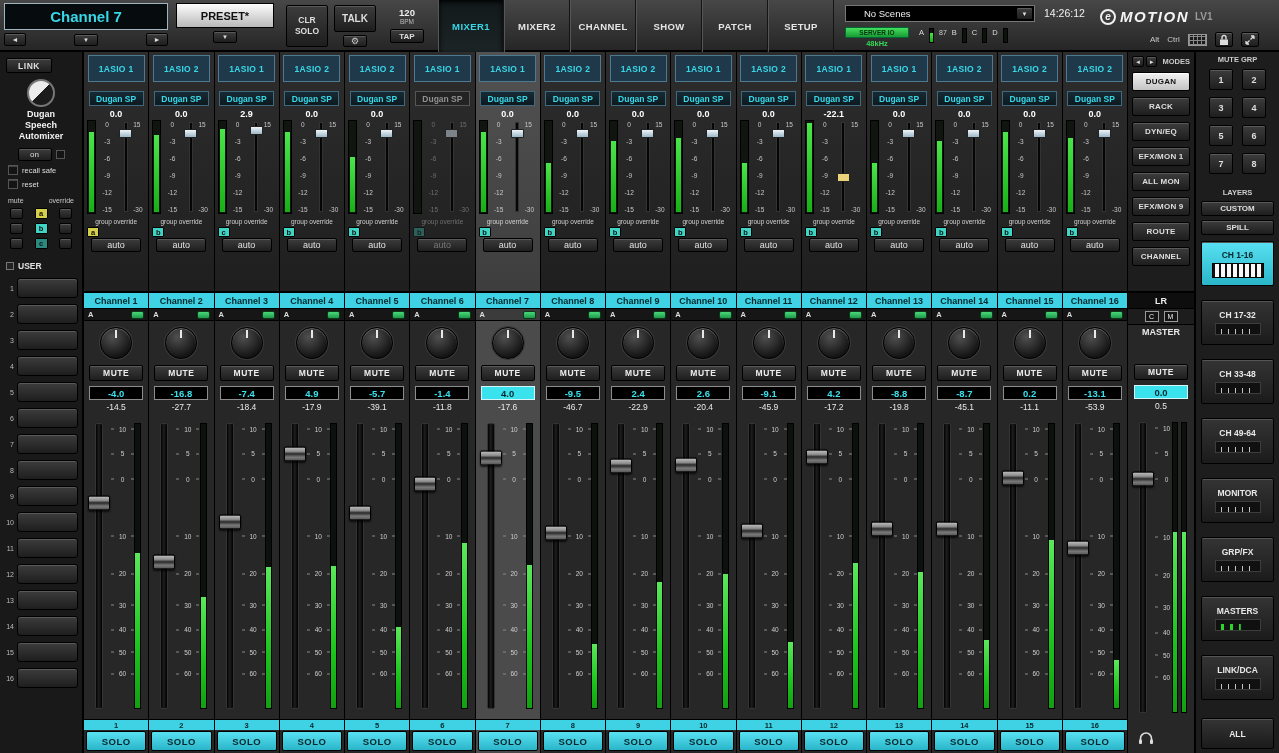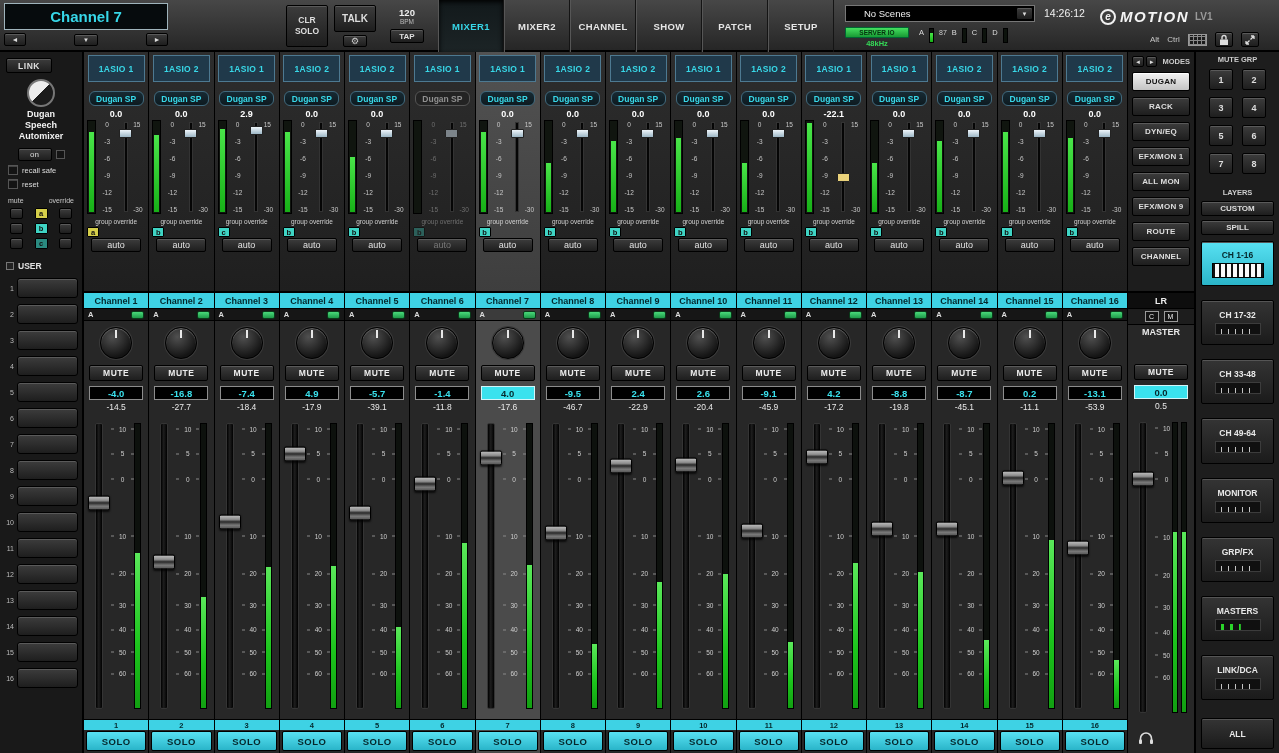--- a/index.html
+++ b/index.html
@@ -70,21 +70,21 @@
 .user-hdr .uh-lbl{font-size:8.5px;font-weight:bold;color:#e0e0e0;}
 #user-slots{flex:1;display:flex;flex-direction:column;padding:2px 4px 4px 2px;}
 .user-row{display:flex;align-items:center;gap:3px;height:26px;}
 .user-num{width:12px;text-align:right;font-size:7px;color:#bbb;}
 .user-btn{flex:1;height:20px;border-radius:3px;}
 
 #dugan-row{left:84px;top:52px;width:1044px;height:239px;display:flex;background:#0a0a0a;}
 .dugan-cell{flex:1;display:flex;flex-direction:column;align-items:center;background:linear-gradient(180deg,#2d2d2d,#1f1f1f);border-right:1px solid #000;padding-top:3px;}
 .dugan-cell.sel{background:linear-gradient(180deg,#525252,#3e3e3e);}
 .input-label{width:57px;height:27px;background:#20394a;border:1px solid #4d7991;color:#38d8e8;font-size:8.5px;font-weight:bold;display:flex;align-items:center;justify-content:center;letter-spacing:.3px;}
-.dugan-sp{width:55px;height:15px;margin-top:9px;background:linear-gradient(180deg,#172a33,#0d1a20);border:1px solid #40697d;color:#38d8e8;font-size:8.5px;font-weight:bold;display:flex;align-items:center;justify-content:center;border-radius:6px;}
+.dugan-sp{width:55px;height:15px;margin-top:9px;background:linear-gradient(180deg,#172a33,#0d1a20);border:1px solid #40697d;color:#38d8e8;font-size:8.5px;font-weight:bold;display:flex;align-items:center;justify-content:center;border-radius:0;}
 .dugan-cell.off .dugan-sp{color:#909090;border-color:#555;background:#232323;}
 .dugan-val{height:13px;margin-top:1px;font-size:9px;font-weight:bold;color:#fff;display:flex;align-items:center;}
 .dugan-meter-block{display:flex;height:94px;width:60px;}
 .dm-slot{width:9px;height:100%;background:#10150f;border:1px solid #000;position:relative;margin-left:1px;}
 .dm-fill{position:absolute;bottom:1px;left:1px;right:1px;background:linear-gradient(180deg,#49e549,#17b017);}
 .dm-scale{flex:1;display:flex;flex-direction:column;justify-content:space-between;align-items:center;font-size:6.5px;color:#c8c8c8;padding:1px 0;}
 .dm-slider{width:15px;position:relative;}
 .dm-track{position:absolute;left:50%;transform:translateX(-50%);top:2px;bottom:2px;width:4px;background:#050505;border:1px solid #333;display:block;}
 .dm-cap{position:absolute;left:1px;width:13px;height:9px;background:linear-gradient(180deg,#eef5fa,#9db7c6);border:1px solid #222;border-radius:1px;display:block;}
 .dm-scale-r{width:13px;display:flex;flex-direction:column;justify-content:space-between;align-items:flex-start;font-size:6.5px;color:#c8c8c8;padding:1px 0;}
@@ -164,20 +164,26 @@
 
 <div id="topbar" class="abs">
   <div id="chan-sel" class="abs">
     <div class="title">Channel 7</div>
     <div class="nav">
       <span class="nav-arrow btn">◄</span>
       <span class="dd-box btn">▼</span>
       <span class="nav-arrow btn">►</span>
     </div>
   </div>
+  <div id="preset" class="abs">
+    <div class="p-main">PRESET*</div>
+    <div class="nav">
+        <span class="dd-box btn">▼</span>
+      </div>
+  </div>
   <div id="clr-solo" class="abs btn">
       <div>CLR SOLO</div>
     </div>
   <div id="talk" class="abs">
     <div class="t-top btn">TALK</div>
     <div class="t-gear btn">⚙</div>
   </div>
   <div id="tempo" class="abs">
     <div class="bpm">120</div>
     <div class="bpm-u">BPM</div>

